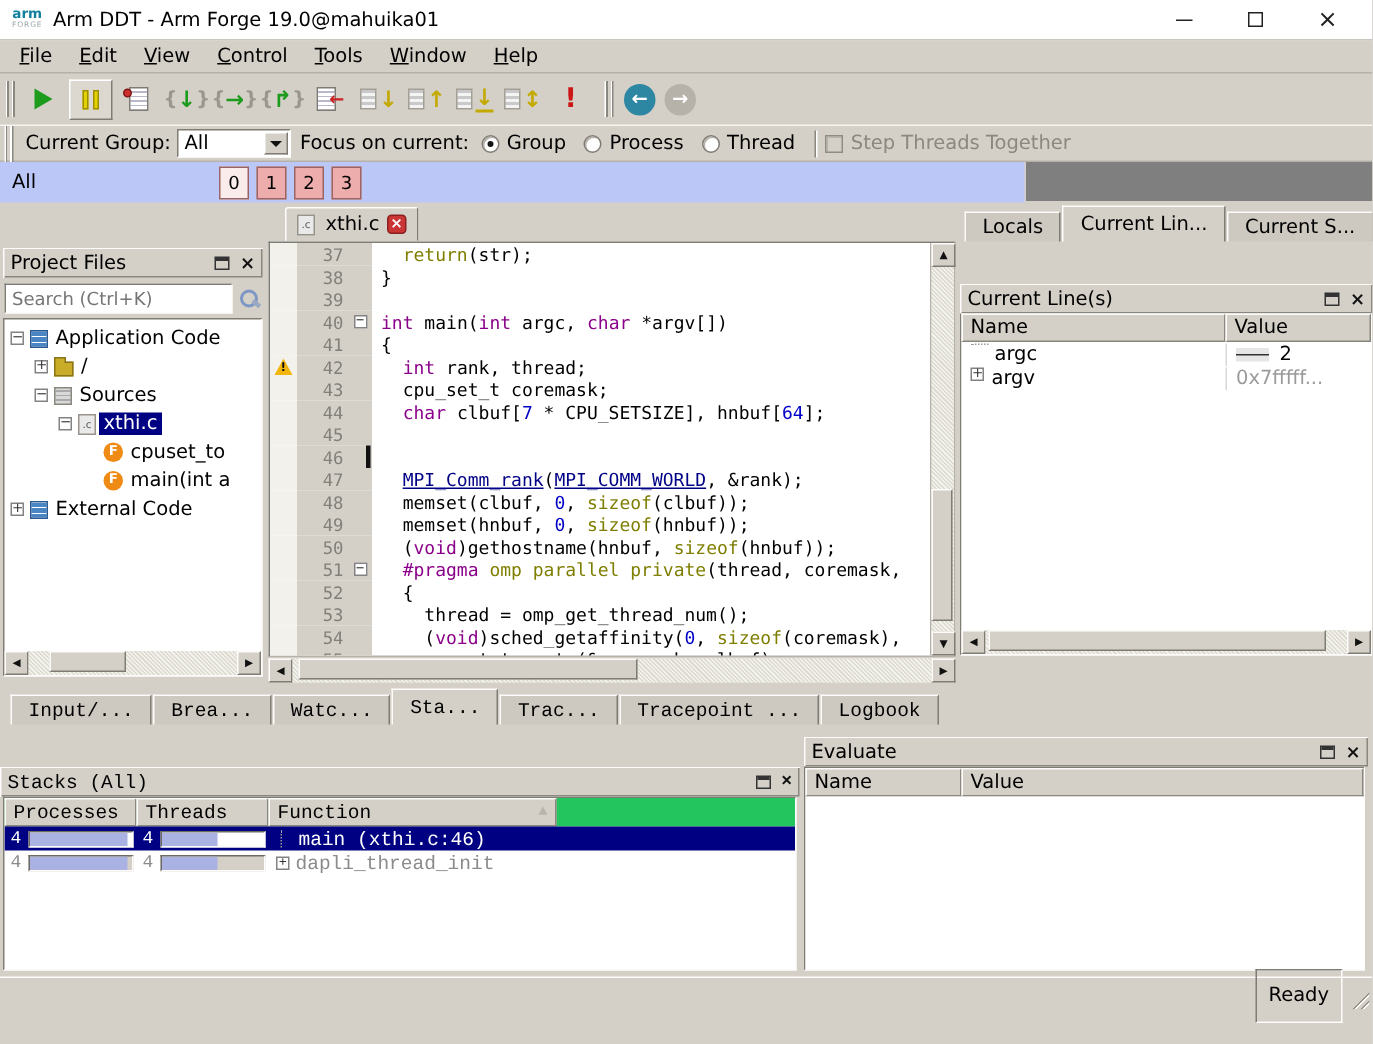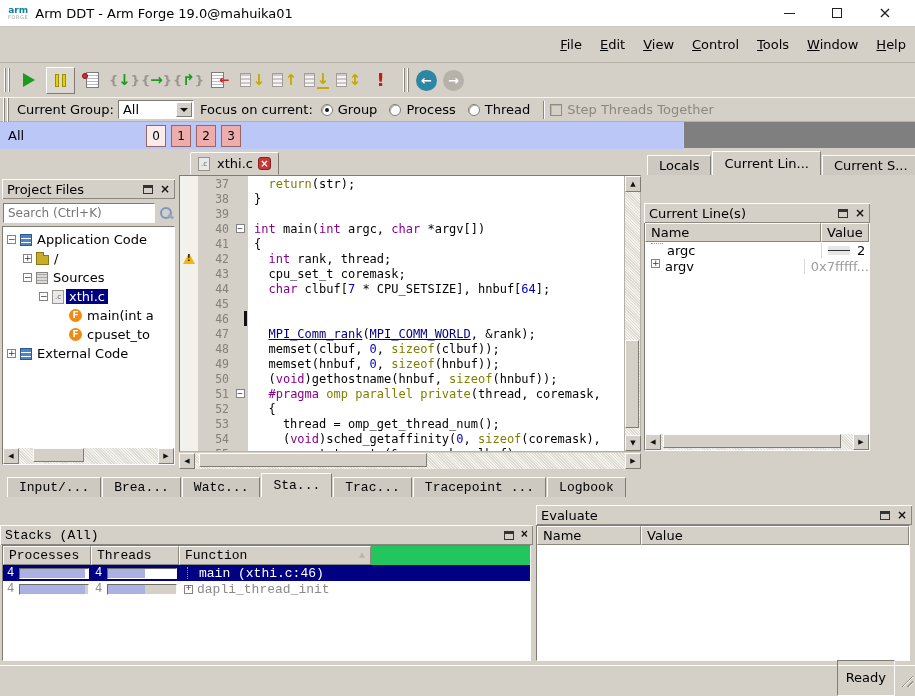--- a/index.html
+++ b/index.html
@@ -12,21 +12,21 @@
   .logo{display:flex;flex-direction:column;align-items:center;line-height:1;margin:0 7px 0 2px;}
   .logo-top{color:#11809e;font-weight:bold;font-size:9px;}
   .logo-bottom{color:#9aa4a8;font-size:5px;letter-spacing:.6px;}
   .win-btns{margin-left:auto;display:flex;align-items:center;}
   .win-btn{width:48px;height:24px;display:flex;align-items:center;justify-content:center;}
   .glyph-min{width:11px;border-top:1.5px solid #222;}
   .glyph-max{width:10px;height:10px;border:1.2px solid #222;}
   .glyph-close{font-size:16px;color:#222;line-height:1;}
 
   
-  .menubar{height:36px;display:flex;align-items:center;padding-left:4px;background:#d4d0c8;border-bottom:1px solid #b5b1a9;justify-content:flex-end;}
+  .menubar{height:22px;display:flex;align-items:center;padding-left:4px;background:#d4d0c8;border-bottom:1px solid #b5b1a9;}
   .menu-item{display:inline-block;padding:2px 9px;}
   .menu-item::first-letter{text-decoration:underline;}
 
   
   .toolbar{height:35px;display:flex;align-items:center;padding-left:3px;border-bottom:1px solid #f6f4f0;}
   .handle{width:6px;height:24px;margin:0 4px 0 1px;background:linear-gradient(90deg,#fff 0 1px,#8a877f 1px 2px,transparent 2px 4px,#fff 4px 5px,#8a877f 5px 6px);}
   .tb-btn{width:29px;height:27px;display:flex;align-items:center;justify-content:center;position:relative;flex:none;}
   .tb-btn.framed{border:1px solid;border-color:#fff #7f7c74 #7f7c74 #fff;background:#dcd8d0;}
   .i-tri{width:0;height:0;border-left:12px solid #1d9b1d;border-top:7px solid transparent;border-bottom:7px solid transparent;}
   .i-pb{width:4px;height:13px;background:#e4d200;border:1px solid #9d8f00;margin:0 1.5px;}
@@ -135,21 +135,21 @@
   .cl.cur .cl-code{background:#bccaf8;box-shadow:inset 0 1px 0 #35449c,inset 0 -1px 0 #35449c;}
   .cur-marker{position:absolute;left:64px;top:0;bottom:0;width:3px;background:#111;z-index:2;}
   .c-p{color:#000;}
   .c-o{color:#7e7e00;}
   .c-k{color:#8a008a;}
   .c-n{color:#0000c8;}
   .c-m{color:#000087;text-decoration:underline;}
   .ed-hsb{position:absolute;left:0;right:0;bottom:4px;}
 
   
-  .rp{width:226px;margin-left:3px;display:flex;flex-direction:column;}
+  .rp{width:275px;margin-left:3px;display:flex;flex-direction:column;}
   .rp .tabrow{padding-left:3px;}
   .rp-body{display:flex;flex-direction:column;flex:1;border:1px solid;border-color:#7f7c74 #fdfcfa #fdfcfa #7f7c74;border-top:none;margin-bottom:22px;background:#fff;}
   .var-head{display:flex;flex:none;}
   .var-head .th-cell:first-child{width:176px;}
   .var-head .th-cell:last-child{flex:1;}
   .var-rows{flex:1;background:#fff;overflow:hidden;}
   .var-row{height:16px;display:flex;align-items:center;}
   .var-name{width:176px;display:flex;align-items:flex-start;padding-left:6px;}
   .var-val{flex:1;display:flex;align-items:center;border-left:1px solid #d8d8d8;padding-left:6px;}
   .tree-dash{width:12px;border-bottom:1px dotted #9a9a9a;margin-right:4px;flex:none;}
@@ -375,28 +375,28 @@
               <span class="expander">−</span>
               <span class="tree-wrap sel">
                 <span class="ti ti-cfile"></span>
                 <span class="tlabel">xthi.c</span>
               </span>
             </div>
             <div class="tree-row" style="padding-left: 52px;">
               <span style="width: 10px; flex: 0 0 auto;"></span>
               <span class="tree-wrap">
                 <span class="ti ti-func"></span>
-                <span class="tlabel">main(int a</span>
+                <span class="tlabel">cpuset_to</span>
               </span>
             </div>
             <div class="tree-row" style="padding-left: 52px;">
               <span style="width: 10px; flex: 0 0 auto;"></span>
               <span class="tree-wrap">
                 <span class="ti ti-func"></span>
-                <span class="tlabel">cpuset_to</span>
+                <span class="tlabel">main(int a</span>
               </span>
             </div>
             <div class="tree-row" style="padding-left: 4px;">
               <span class="expander">+</span>
               <span class="tree-wrap">
                 <span class="ti ti-code"></span>
                 <span class="tlabel">External Code</span>
               </span>
             </div>
           </div>

